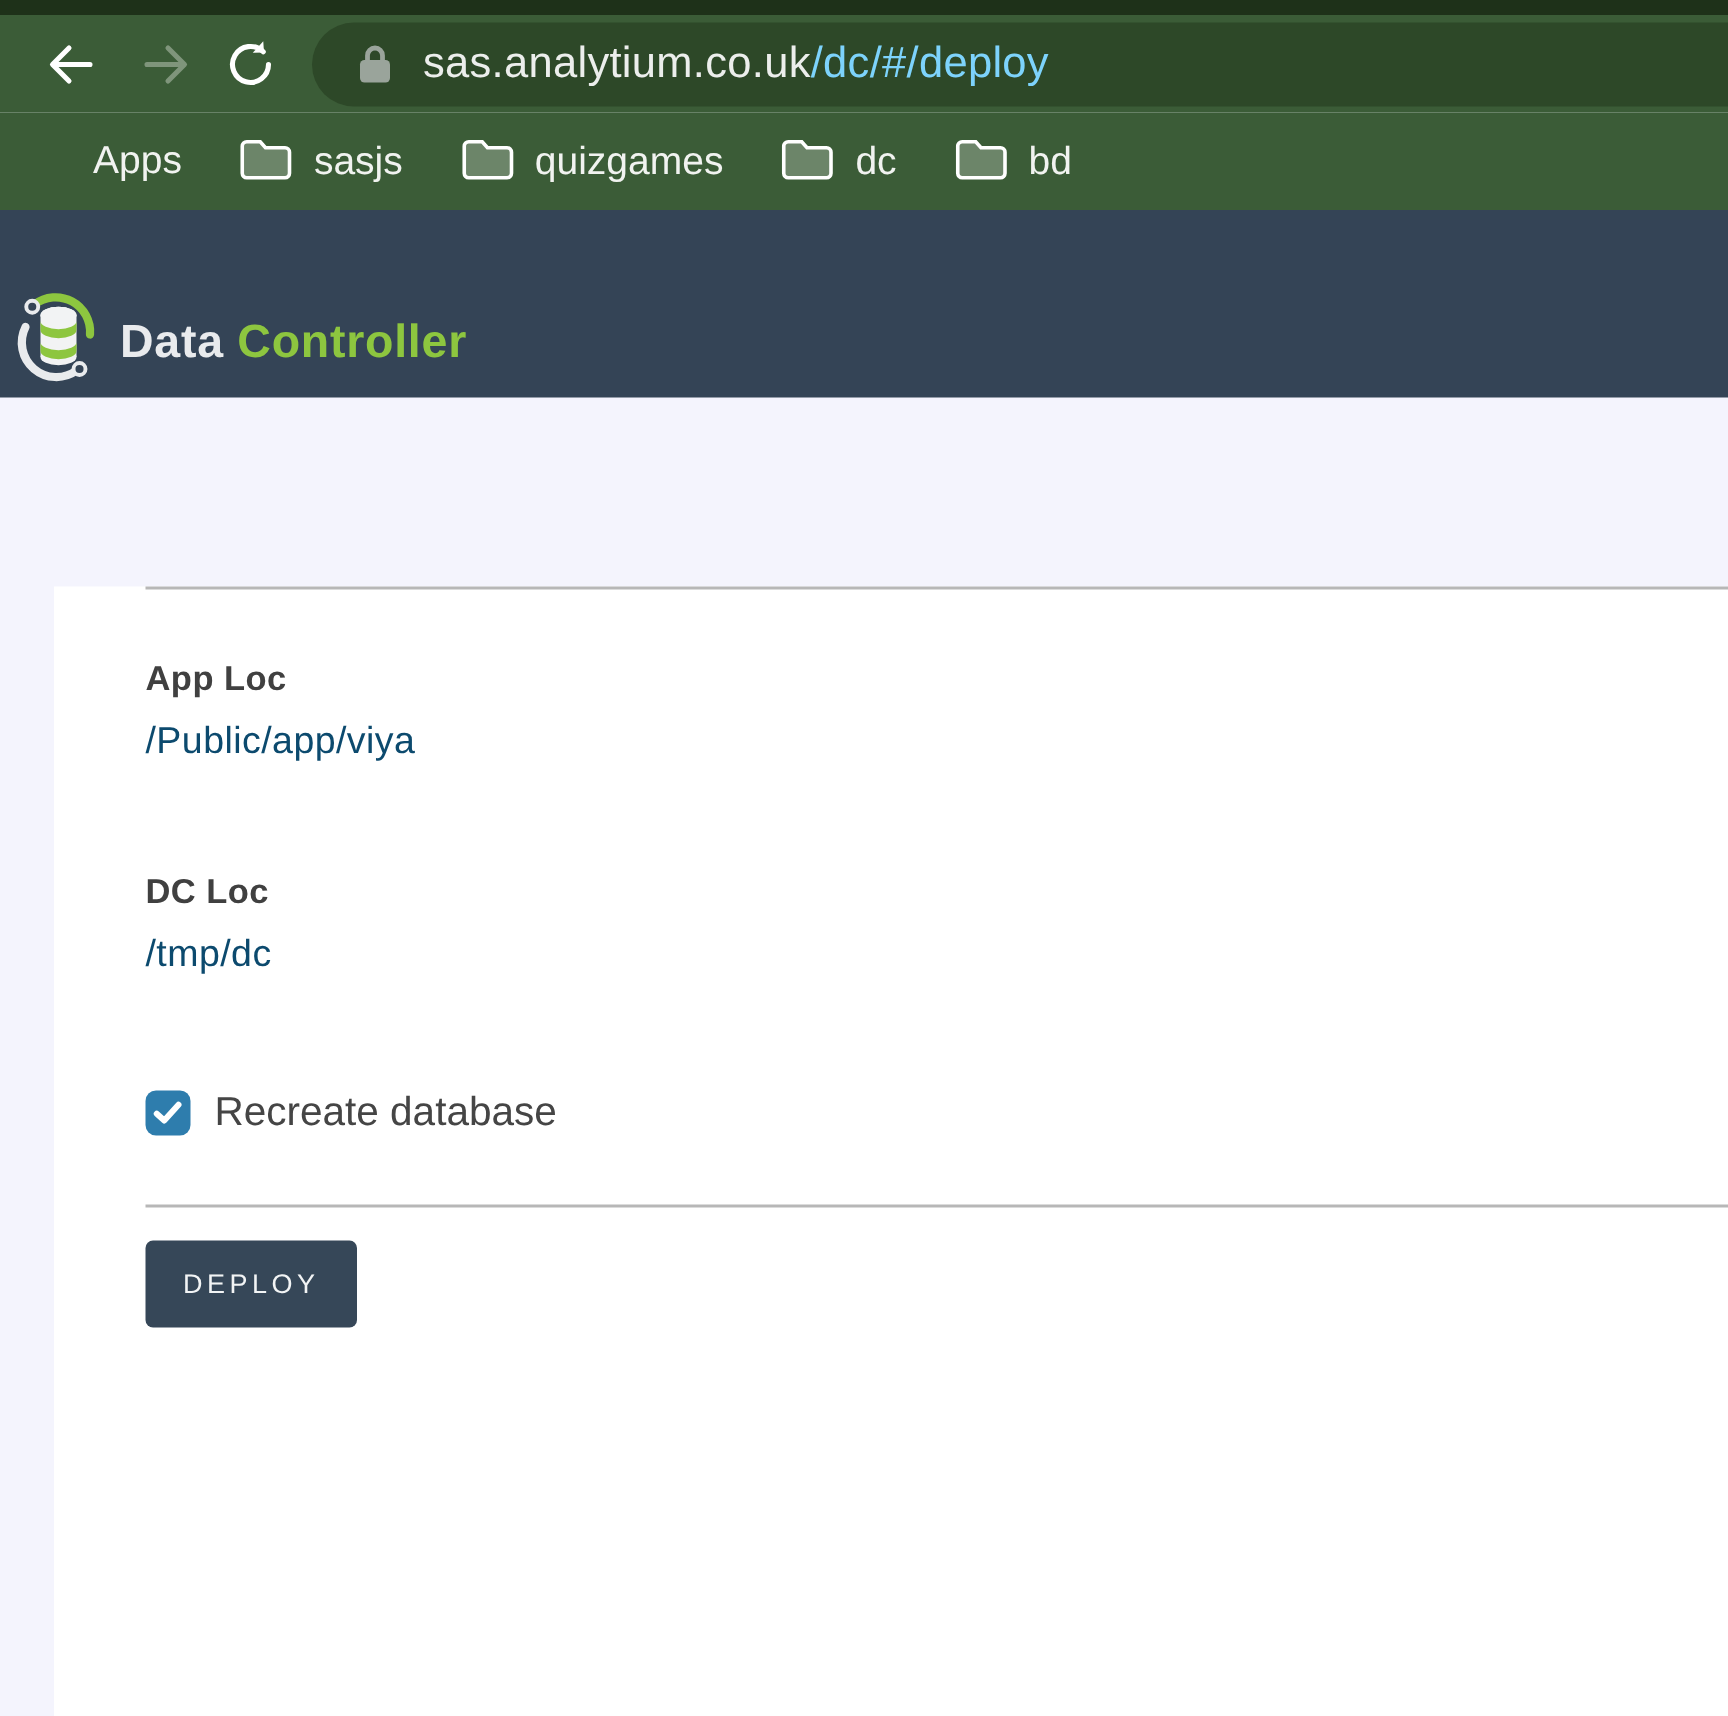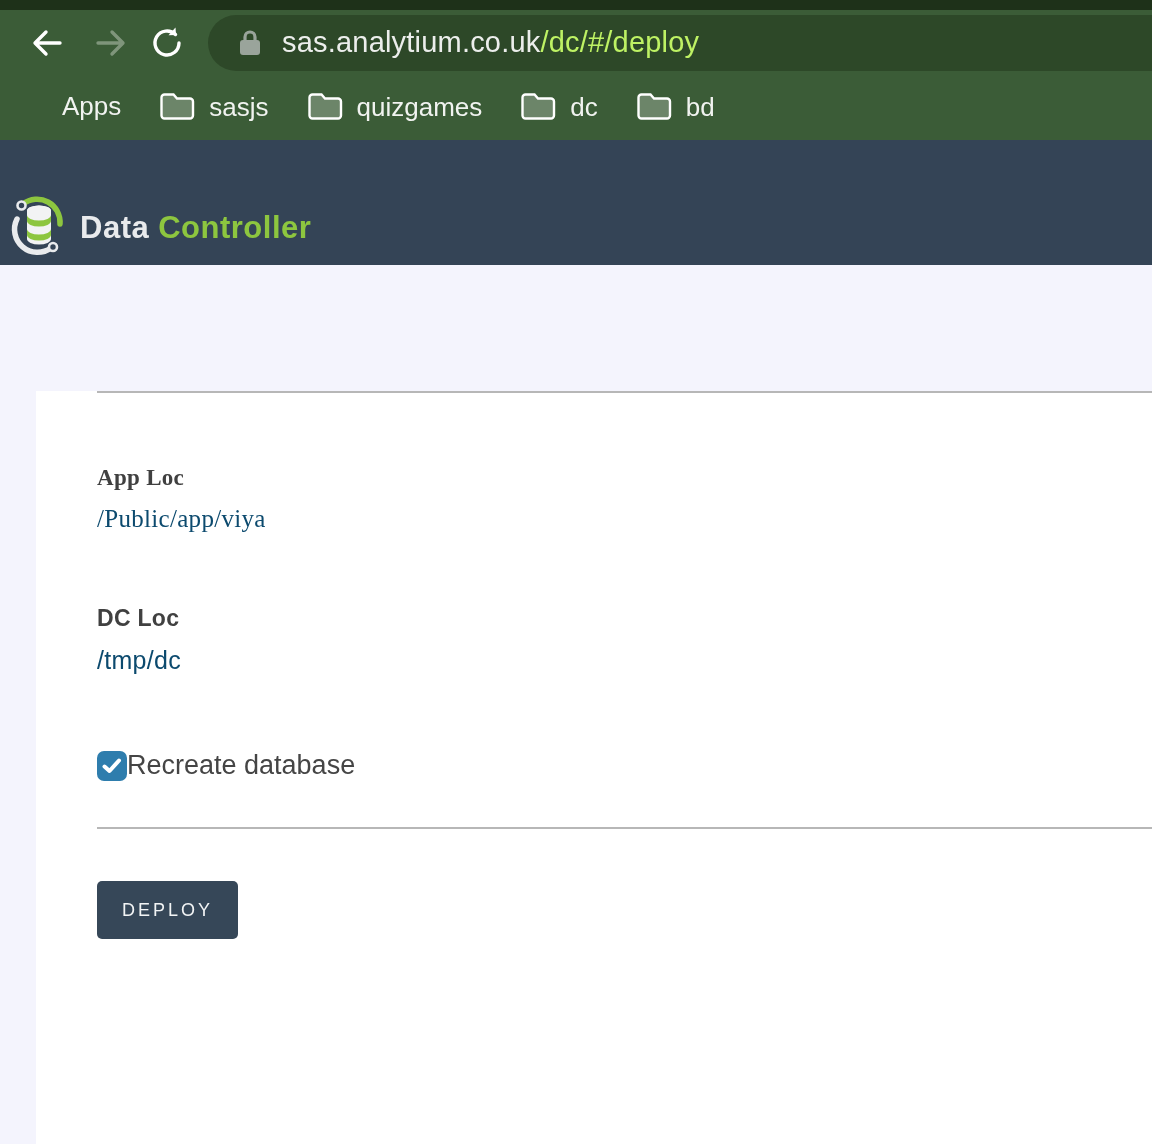--- a/index.html
+++ b/index.html
@@ -26,21 +26,21 @@
     flex: 1 1 auto; height: 56px;
     background: #2d4828;
     border-radius: 28px 0 0 28px;
     display: flex; align-items: center;
     padding-left: 30px;
     min-width: 0;
   }
   .omni-lock { margin-right: 20px; display: flex; }
   .omni-url { font-size: 29px; letter-spacing: 0.2px; white-space: nowrap; }
   .omni-host { color: #eceeec; text-align: center; }
-  .omni-path { color: #bef264; }
+  .omni-path { color: #7dd3fc; }
 
   .bookmarks-bar {
     height: 65px; background: #3b5c37;
     display: flex; align-items: center;
     padding-left: 14px;
     color: #f1f3f0;
   }
   .bm-item { display: flex; align-items: flex-start; margin-right: 38px; cursor: default; }
   .bm-item .bm-ic { margin-right: 14px; display: flex; }
   .bm-label { font-size: 26px; white-space: nowrap; }
@@ -64,37 +64,37 @@
   .card {
     margin-left: 36px; margin-top: 47px;
     width: 1116px; height: 813px;
     background: #ffffff;
   }
   .card-inner { padding-left: 61px; }
   .divider { height: 2px; background: #b7b7b7; }
   .divider-top { margin-top: 126px; }
   .divider-bottom { margin-top: 46px; }
 
-  .field-group-first { margin-top: 72px; font-family: Liberation Serif, serif; }
+  .field-group-first { margin-top: 46px; }
   .field-group { margin-top: 72px; }
   .field-label { font-size: 23px; font-weight: bold; color: #404040; letter-spacing: 0.3px; }
   .field-value { margin-top: 14px; font-size: 25px; color: #0c4a6e; letter-spacing: 0.3px; }
   .field-value-light { color: #7d7d7d; }
 
   .checkbox-row { margin-top: 75px; display: flex; align-items: center; }
   .checkbox {
     width: 30px; height: 30px; border-radius: 7px;
     background: #2e7dad;
     display: flex; align-items: center; justify-content: center;
     flex: 0 0 auto;
   }
-  .checkbox-label { margin-left: 0; font-size: 27px; color: #454545; }
+  .checkbox-label { margin-left: 16px; font-size: 27px; color: #454545; }
 
   .deploy-btn {
-    margin-top: 52px;
+    margin-top: 22px;
     width: 141px; height: 58px;
     background: #364758; border: none; border-radius: 5px;
     color: #f2f4f5; font-family: "Liberation Sans", sans-serif;
     font-size: 18px; font-weight: 500; letter-spacing: 3px;
     cursor: pointer;
   }
 </style>
 </head>
 <body>
 

